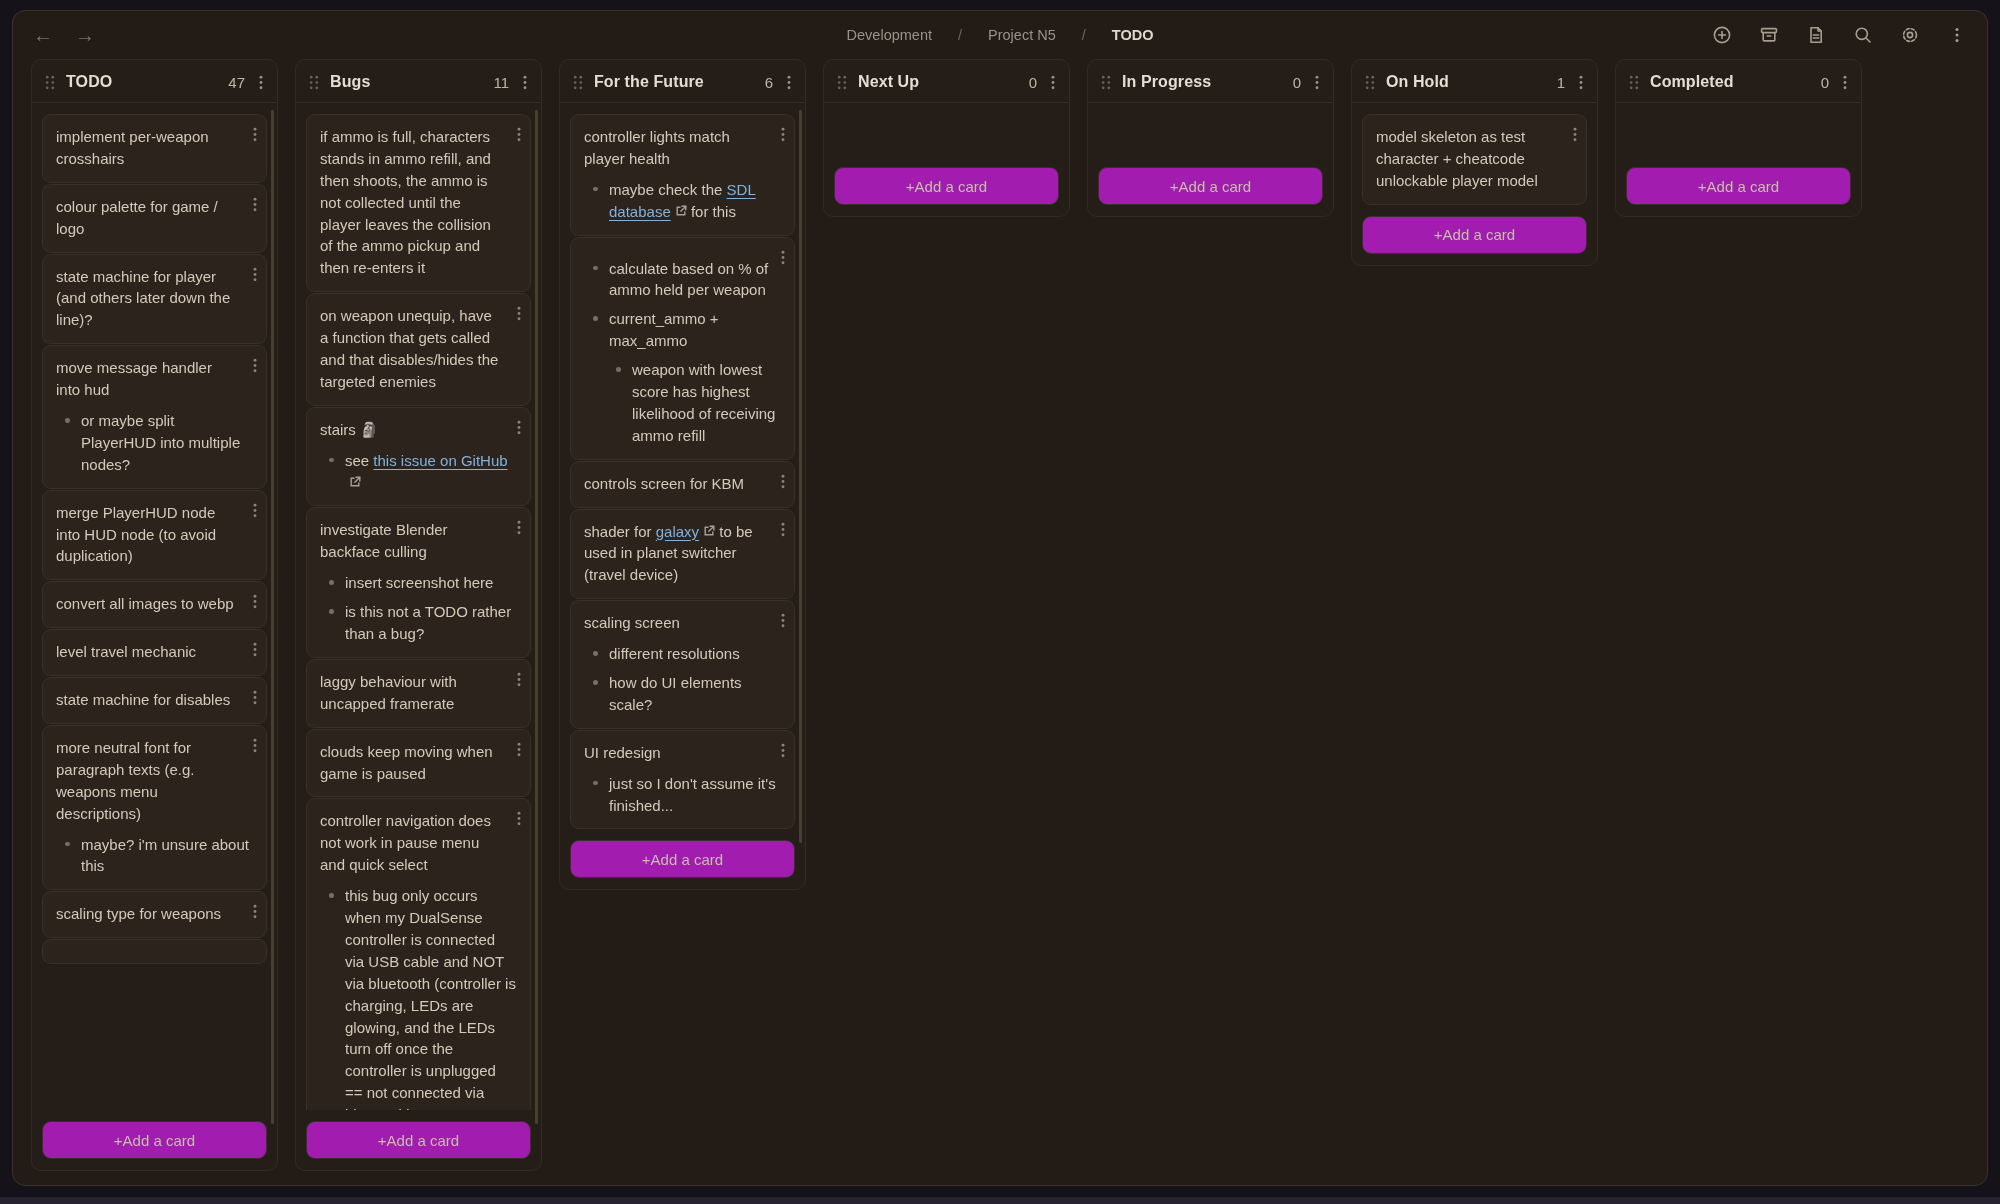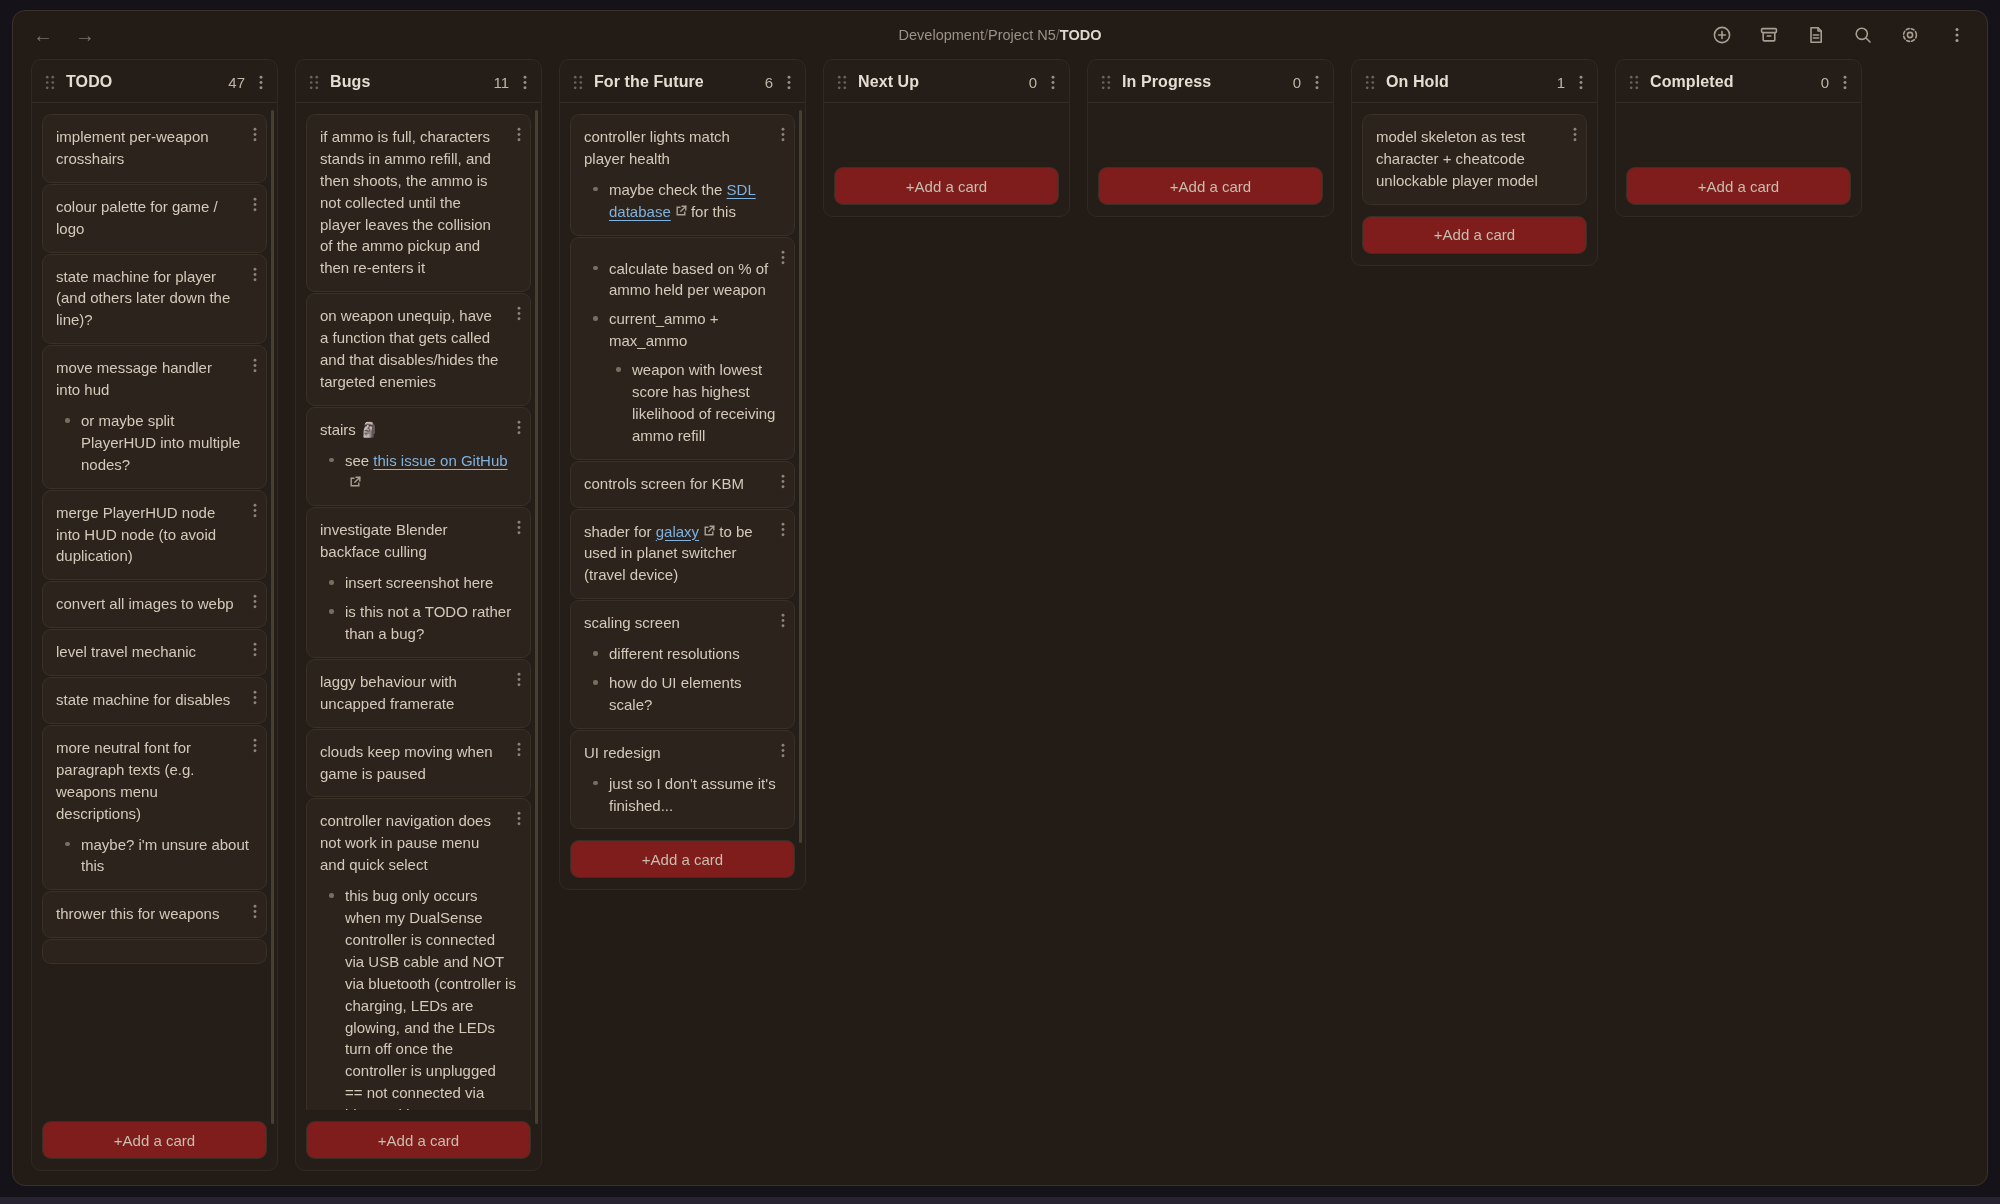--- a/index.html
+++ b/index.html
@@ -14,21 +14,21 @@
     position:absolute;left:12px;right:12px;top:10px;bottom:18px;
     background:#231c16;border:1px solid #3a322a;border-radius:13px;
     overflow:hidden;
   }
   
   .topbar{position:relative;height:48px;display:flex;align-items:center;padding:0 20px;}
   .nav-arrows{display:flex;gap:22px;align-items:center;color:#7a7169;font-size:20px;}
   .nav-arrows .arr{cursor:default;line-height:1;}
   .breadcrumb{
     position:absolute;left:0;right:0;top:0;height:48px;
-    display:flex;align-items:center;justify-content:center;gap:0;
+    display:flex;align-items:center;justify-content:center;gap:26px;
     font-size:14.5px;color:#9b9189;pointer-events:none;
   }
   .breadcrumb .crumb{pointer-events:auto;}
   .breadcrumb .sep{color:#6e665f;}
   .breadcrumb .current{color:#ded7cd;font-weight:700;}
   .actions{margin-left:auto;display:flex;align-items:center;gap:27px;color:#a79d91;}
   .actions .icon{width:20px;height:20px;display:inline-flex;}
   .actions svg{width:20px;height:20px;stroke:currentColor;fill:none;stroke-width:1.6;stroke-linecap:round;stroke-linejoin:round;}
   
   .board{
@@ -60,21 +60,21 @@
   .bullets{margin-top:9px;display:flex;flex-direction:column;gap:7px;}
   .b{position:relative;padding-left:25px;}
   .b .dot{position:absolute;left:9px;top:8px;width:4.5px;height:4.5px;border-radius:50%;background:#796e60;}
   .b.lvl2{margin-left:23px;}
   .link-blue{color:#7fb2df;text-decoration:underline;text-underline-offset:2.5px;cursor:pointer;}
   .link-orange{color:#d2622f;text-decoration:underline;text-underline-offset:2.5px;cursor:pointer;}
   .ext{display:inline-block;margin-left:4px;opacity:.75;}
   .ext svg{width:12px;height:12px;stroke:currentColor;fill:none;stroke-width:1.4;stroke-linecap:round;}
   .add-card{
     margin:11px 10px 11px 10px;height:38px;flex:0 0 auto;
-    border-radius:9px;border:1px solid #393027;background:#7f1d1d;
+    border-radius:9px;border:1px solid #393027;background:#a21caf;
     color:#c9bdae;font-size:15px;font-family:inherit;cursor:pointer;
   }
   .scroll-thumb{position:absolute;right:3px;top:50px;bottom:46px;width:3px;border-radius:2px;background:#483f33;}
   svg.dots{display:block;}
 </style>
 </head>
 <body>
 
 <div class="window">
   <div class="topbar">
@@ -246,21 +246,21 @@
                 <circle cx="2" cy="2.2" r="1.45"></circle>
                 <circle cx="2" cy="7.5" r="1.45"></circle>
                 <circle cx="2" cy="12.8" r="1.45"></circle>
               </svg>
             </span>
             <div class="bullets">
               <div class="b"><span class="dot"></span><span><span>maybe? i'm unsure about this</span></span></div>
             </div>
           </div>
           <div class="card">
-            <div class="card-title"><span>thrower this for weapons</span></div>
+            <div class="card-title"><span>scaling type for weapons</span></div>
             <span class="card-menu">
               <svg class="dots" width="4" height="15" viewBox="0 0 4 15" fill="currentColor">
                 <circle cx="2" cy="2.2" r="1.45"></circle>
                 <circle cx="2" cy="7.5" r="1.45"></circle>
                 <circle cx="2" cy="12.8" r="1.45"></circle>
               </svg>
             </span>
           </div>
           <div class="card">
             <div class="card-title"></div>

